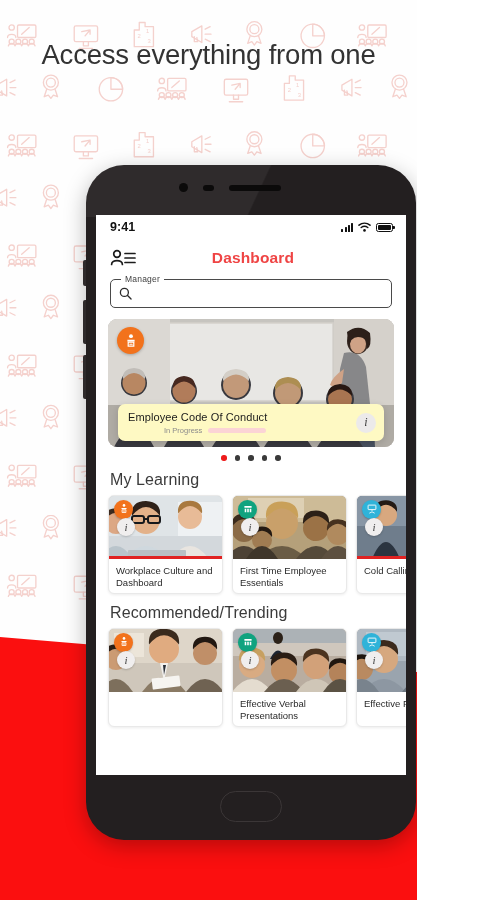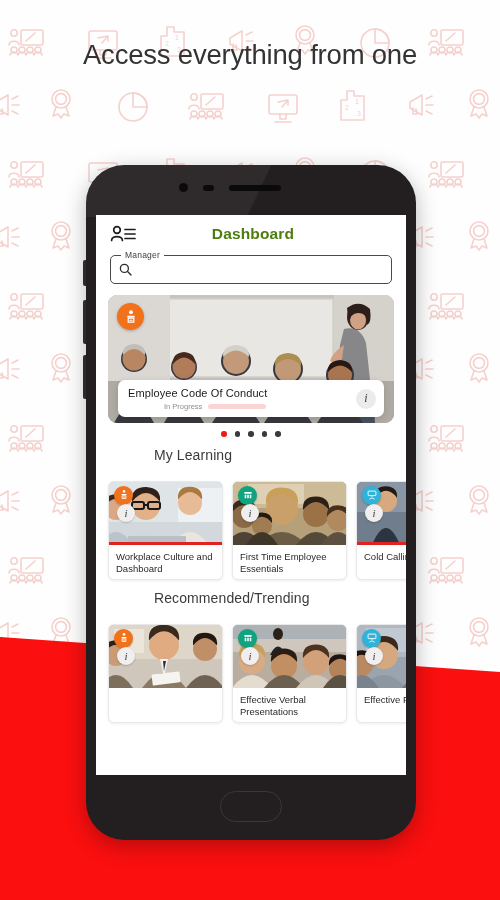--- a/index.html
+++ b/index.html
@@ -5,21 +5,21 @@
 <style>
   * { box-sizing: border-box; margin: 0; padding: 0; }
   html, body {
     width: 500px; height: 900px;
     overflow: hidden;
     font-family: "Liberation Sans", sans-serif;
     background: #ffffff;
   }
   #stage {
     position: relative;
-    width: 500px; height: 900px;
+    width: 417px; height: 900px;
     background: #fdfdfd;
     overflow: hidden;
   }
 
   
   #pattern {
     position: absolute; inset: 0;
     opacity: 1;
     z-index: 0;
   }
@@ -129,21 +129,21 @@
   
   #appbar {
     position: relative;
     height: 37px;
     display: flex; align-items: center;
     padding: 0 14px;
   }
   #menu-icon { width: 26px; height: 18px; flex: 0 0 auto; }
   #appbar-title {
     position: absolute; left: 4px; right: 0; text-align: center;
-    font-size: 15.5px; font-weight: 700; color: #4d7c0f;
+    font-size: 15.5px; font-weight: 700; color: #ef4444;
     letter-spacing: .15px;
     pointer-events: none;
   }
 
   
   #search-wrap { padding: 3px 14px 0; }
   #search-field {
     position: relative;
     height: 29px;
     border: 1.2px solid #4a4a4a;
@@ -180,21 +180,21 @@
   #hero-badge {
     position: absolute; left: 9px; top: 8px;
     width: 27px; height: 27px; border-radius: 50%;
     background: #f2721c;
     display: flex; align-items: center; justify-content: center;
     box-shadow: 0 1px 3px rgba(0,0,0,.25);
     z-index: 3;
   }
   #hero-caption {
     position: absolute; left: 10px; right: 10px; bottom: 6px;
-    height: 37px; background: #ffffff;
+    height: 37px; background: #fef9c3;
     border-radius: 7px;
     box-shadow: 0 2px 7px rgba(0,0,0,.14);
     display: flex; align-items: center;
     padding: 0 8px 0 10px;
     z-index: 3;
   }
   #hero-text { flex: 1; min-width: 0; }
   #hero-title {
     font-size: 11px; color: #1b1b1b; font-weight: 400;
     letter-spacing: .1px; white-space: nowrap;
@@ -218,24 +218,23 @@
   #dots {
     display: flex; justify-content: center; gap: 8px;
     margin-top: 8px;
   }
   #dots span { width: 5.5px; height: 5.5px; border-radius: 50%; background: #3a3a3a; }
   #dots span.active { background: #ee1b1b; }
 
   
   .section { margin-top: 10px; }
   .section-title {
-    font-size: 14px; color: #3b3b3b;
-    padding: 0 14px 18px;
+    font-size: 16px; color: #3b3b3b;
+    padding: 0 14px 6px;
     letter-spacing: .1px;
-    margin-left: 44px;
   }
   .rail {
     display: flex; gap: 9px;
     padding: 0 0 0 12px;
   }
   .course-card {
     flex: 0 0 auto;
     width: 115px;
     background: #fff;
     border-radius: 6px;
@@ -376,20 +375,37 @@
     <div class="side-btn" id="side-btn-3"></div>
 
     <div id="hw">
       <div id="cam"></div>
       <div id="sensor"></div>
       <div id="speaker"></div>
     </div>
 
     <div id="screen">
 
+      <div id="statusbar">
+        <div id="clock">9:41</div>
+        <div id="status-icons">
+          <span class="bars">
+            <i></i>
+              <i></i>
+              <i></i>
+              <i></i>
+          </span>
+          <svg width="13" height="10" viewBox="0 0 13 10">
+            <path d="M1 3.2 A9 9 0 0 1 12 3.2" stroke="#111" stroke-width="1.5" fill="none" stroke-linecap="round"></path>
+            <path d="M3.2 5.5 A5.5 5.5 0 0 1 9.8 5.5" stroke="#111" stroke-width="1.5" fill="none" stroke-linecap="round"></path>
+            <circle cx="6.5" cy="8.4" r="1.3" fill="#111"></circle>
+          </svg>
+          <span class="batt"></span>
+        </div>
+      </div>
 
       <div id="appbar">
         <svg id="menu-icon" viewBox="0 0 26 18">
           <circle cx="7" cy="5" r="3.3" stroke="#1c1c1c" stroke-width="1.7" fill="none"></circle>
           <path d="M1.6 15.5 C1.6 10.2 12.4 10.2 12.4 15.5" stroke="#1c1c1c" stroke-width="1.7" fill="none" stroke-linecap="round"></path>
           <path d="M15 4.5 H25 M15 9 H25 M15 13.5 H25" stroke="#1c1c1c" stroke-width="1.7" stroke-linecap="round"></path>
         </svg>
         <div id="appbar-title">Dashboard</div>
       </div>
 

